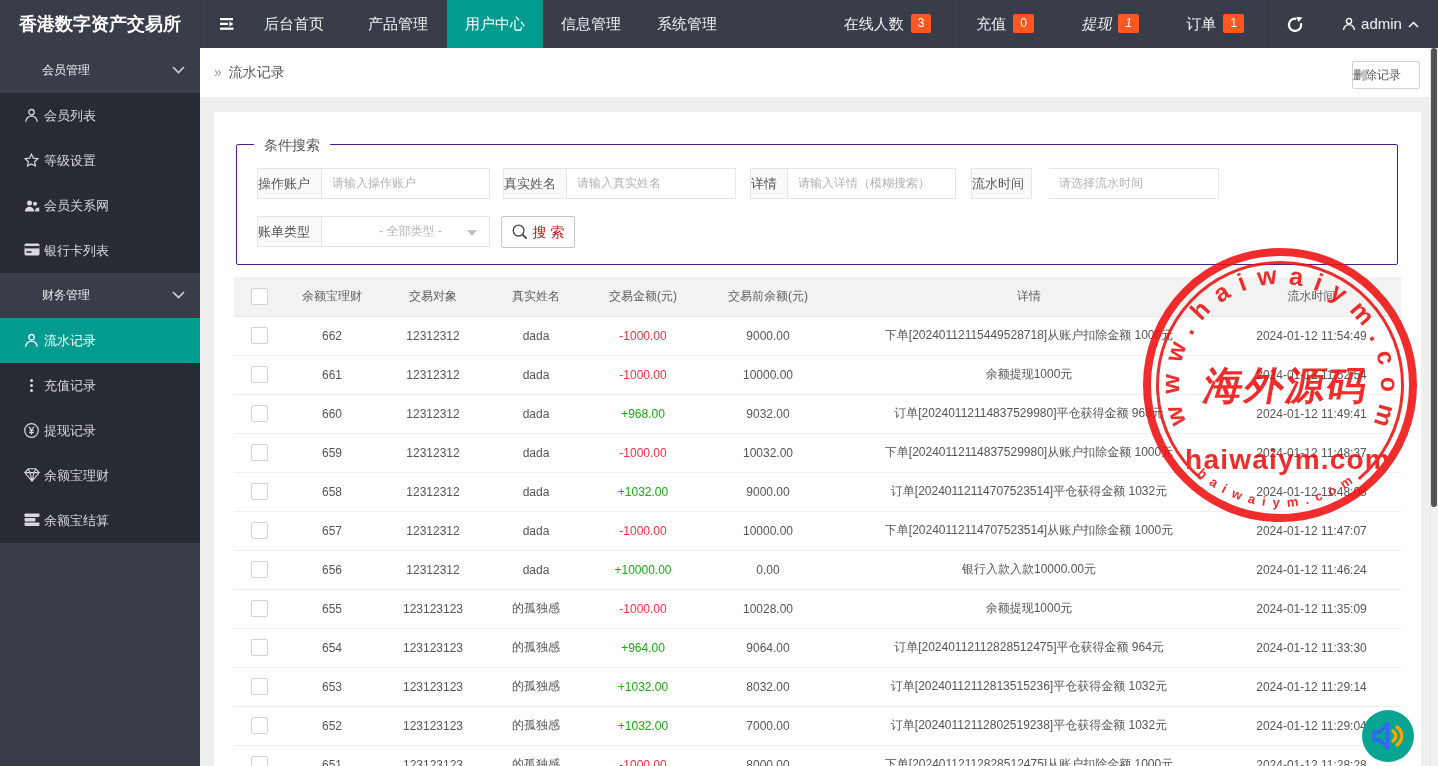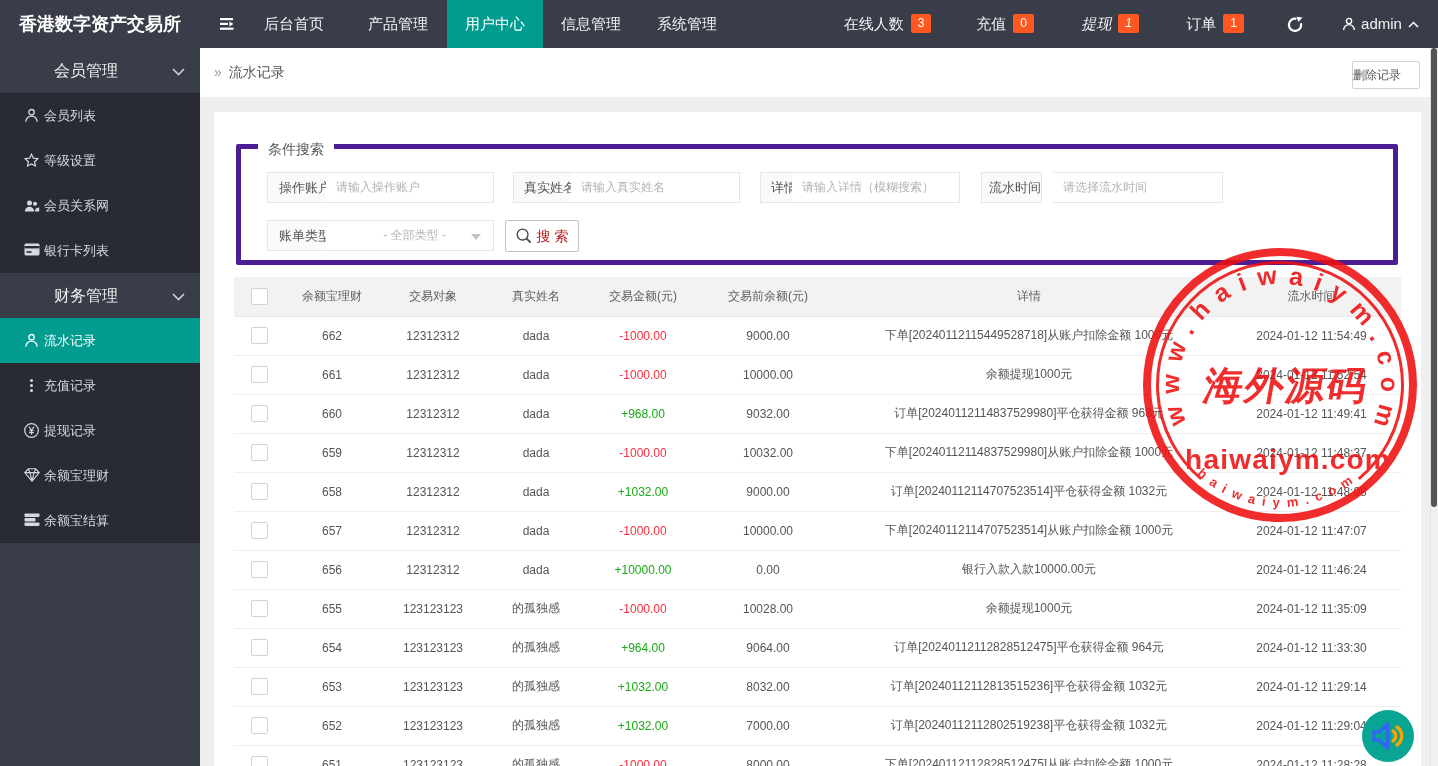--- a/index.html
+++ b/index.html
@@ -11,40 +11,40 @@
 
 #hdr { position:absolute; left:0; top:0; width:1438px; height:48px; background:#393D49; z-index:30; }
 #logo { position:absolute; left:0; top:0; width:200px; height:48px; line-height:48px; text-align:center; color:#fff; font-size:18px; font-weight:bold; letter-spacing:0px; }
 .hcell { position:absolute; top:0; height:48px; line-height:48px; text-align:center; color:#f2f2f2; font-size:15px; }
 .hsep { border-left:1px solid #343946; }
 #tab-active { background:#009C8F; color:#fff; }
 .badge { display:inline-block; min-width:11px; height:19px; line-height:19px; padding:0 7px; background:#FF5722; color:#fff; font-size:12px; border-radius:2px; vertical-align:2px; margin-left:7px; }
 
 
 #side { position:absolute; left:0; top:48px; width:200px; height:718px; background:#393D49; z-index:20; }
-.sgroup { position:relative; height:45px; line-height:45px; color:#eee; font-size:16px; padding-left:30px;margin-left:24px; }
+.sgroup { position:relative; height:45px; line-height:45px; color:#eee; font-size:12px; padding-left:42px; }
 .sgroup .chev { position:absolute; right:15px; top:0; }
 .schild { background:#282B34; }
 .sitem { position:relative; height:45px; line-height:45px; color:#d7d9de; font-size:13px; padding-left:44px; }
 .sitem .sic { position:absolute; left:24px; top:15px; width:15px; height:15px; line-height:0; }
 .sitem .sic svg { display:block; }
 .sitem.on { background:#009C8F; color:#fff; }
 
 
 #bc { position:absolute; left:200px; top:47px; width:1230px; height:50px; background:#fff; z-index:10; }
 #bc .crumb { position:absolute; left:14px; top:0; height:50px; line-height:50px; font-size:14px; color:#555; }
 #bc .crumb .gg { color:#999; font-size:14px; margin-right:7px; }
 #delbtn { position:absolute; left:1152px; top:14px; width:68px; height:28px; line-height:26px; text-align:left; font-size:12px; color:#555; background:#fff; border:1px solid #d2d2d2; border-radius:2px; }
 
 
 #card { position:absolute; left:214px; top:112px; width:1207px; height:700px; background:#fff; border-radius:2px; z-index:5; }
-#fs { position:absolute; left:22px; top:32px; width:1162px; height:121px; border:5px solid #4c1d95; border-radius:2px; }
+#fs { position:absolute; left:22px; top:32px; width:1162px; height:121px; border:1px solid #4c1d95; border-radius:2px; }
 #fs .legend { position:absolute; left:17px; top:-10px; background:#fff; padding:0 10px; font-size:14px; color:#555; line-height:20px; }
 .ig { position:absolute; height:31px; }
-.ig .lab { position:absolute; left:6px; top:0; height:31px; line-height:29px; text-align:right; background:#fafafa; border:1px solid #e6e6e6; font-size:13px; color:#555; }
+.ig .lab { position:absolute; left:0; top:0; height:31px; line-height:29px; text-align:left; background:#fafafa; border:1px solid #e6e6e6; font-size:13px; color:#555; }
 .ig .inp { position:absolute; top:0; height:31px; line-height:29px; background:#fff; border:1px solid #e6e6e6; border-left:none; font-size:12px; color:#b3b3b3; padding-left:10px; }
 #srchbtn { position:absolute; left:264px; top:71px; width:74px; height:32px; line-height:30px; background:#fff; border:1px solid #c4c4c4; border-radius:2px; text-align:center; font-size:14px; color:#b91c1c; }
 .caret { position:absolute; right:12px; top:13px; width:0; height:0; border-left:5px solid transparent; border-right:5px solid transparent; border-top:6px solid #c2c2c2; }
 
 
 #tbl { position:absolute; left:20px; top:165px; width:1167px; border-collapse:collapse; table-layout:fixed; font-size:12px; color:#555; }
 #tbl th { background:#f2f2f2; font-weight:normal; color:#5f5f5f; height:39px; text-align:center; }
 #tbl td { height:39px; text-align:center; border-bottom:1px solid #eee; }
 #tbl tr.hd th { border-bottom:1px solid #e8e8e8; }
 .ckb { display:inline-block; width:17px; height:17px; background:#fff; border:1px solid #d2d2d2; border-radius:2px; vertical-align:middle; }

